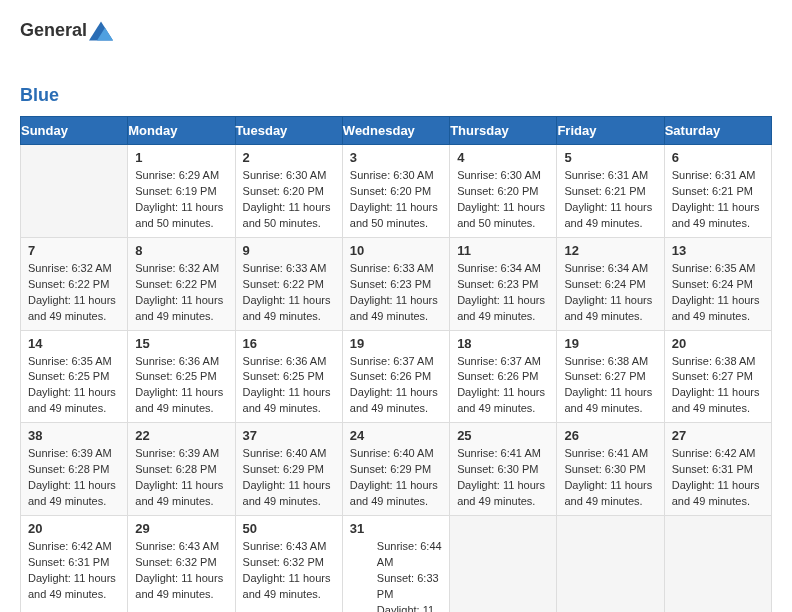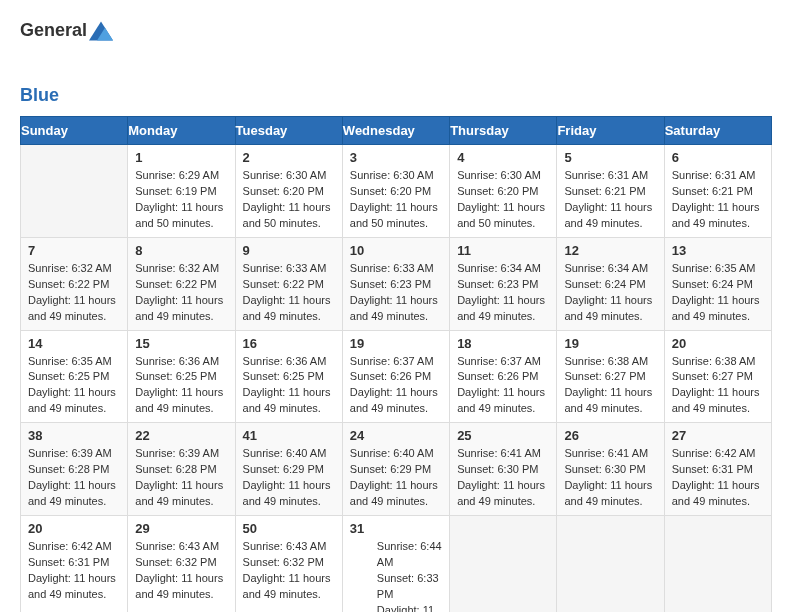--- a/index.html
+++ b/index.html
@@ -286,21 +286,21 @@
 and 49 minutes.</div>
         </td>
         <td>
           <span class="day-num">22</span>
           <div class="day-info" style="white-space: pre-line;">Sunrise: 6:39 AM
 Sunset: 6:28 PM
 Daylight: 11 hours
 and 49 minutes.</div>
         </td>
         <td>
-          <span class="day-num">41</span>
+          <span class="day-num">37</span>
           <div class="day-info" style="white-space: pre-line;">Sunrise: 6:40 AM
 Sunset: 6:29 PM
 Daylight: 11 hours
 and 49 minutes.</div>
         </td>
         <td>
           <span class="day-num">24</span>
           <div class="day-info" style="white-space: pre-line;">Sunrise: 6:40 AM
 Sunset: 6:29 PM
 Daylight: 11 hours

